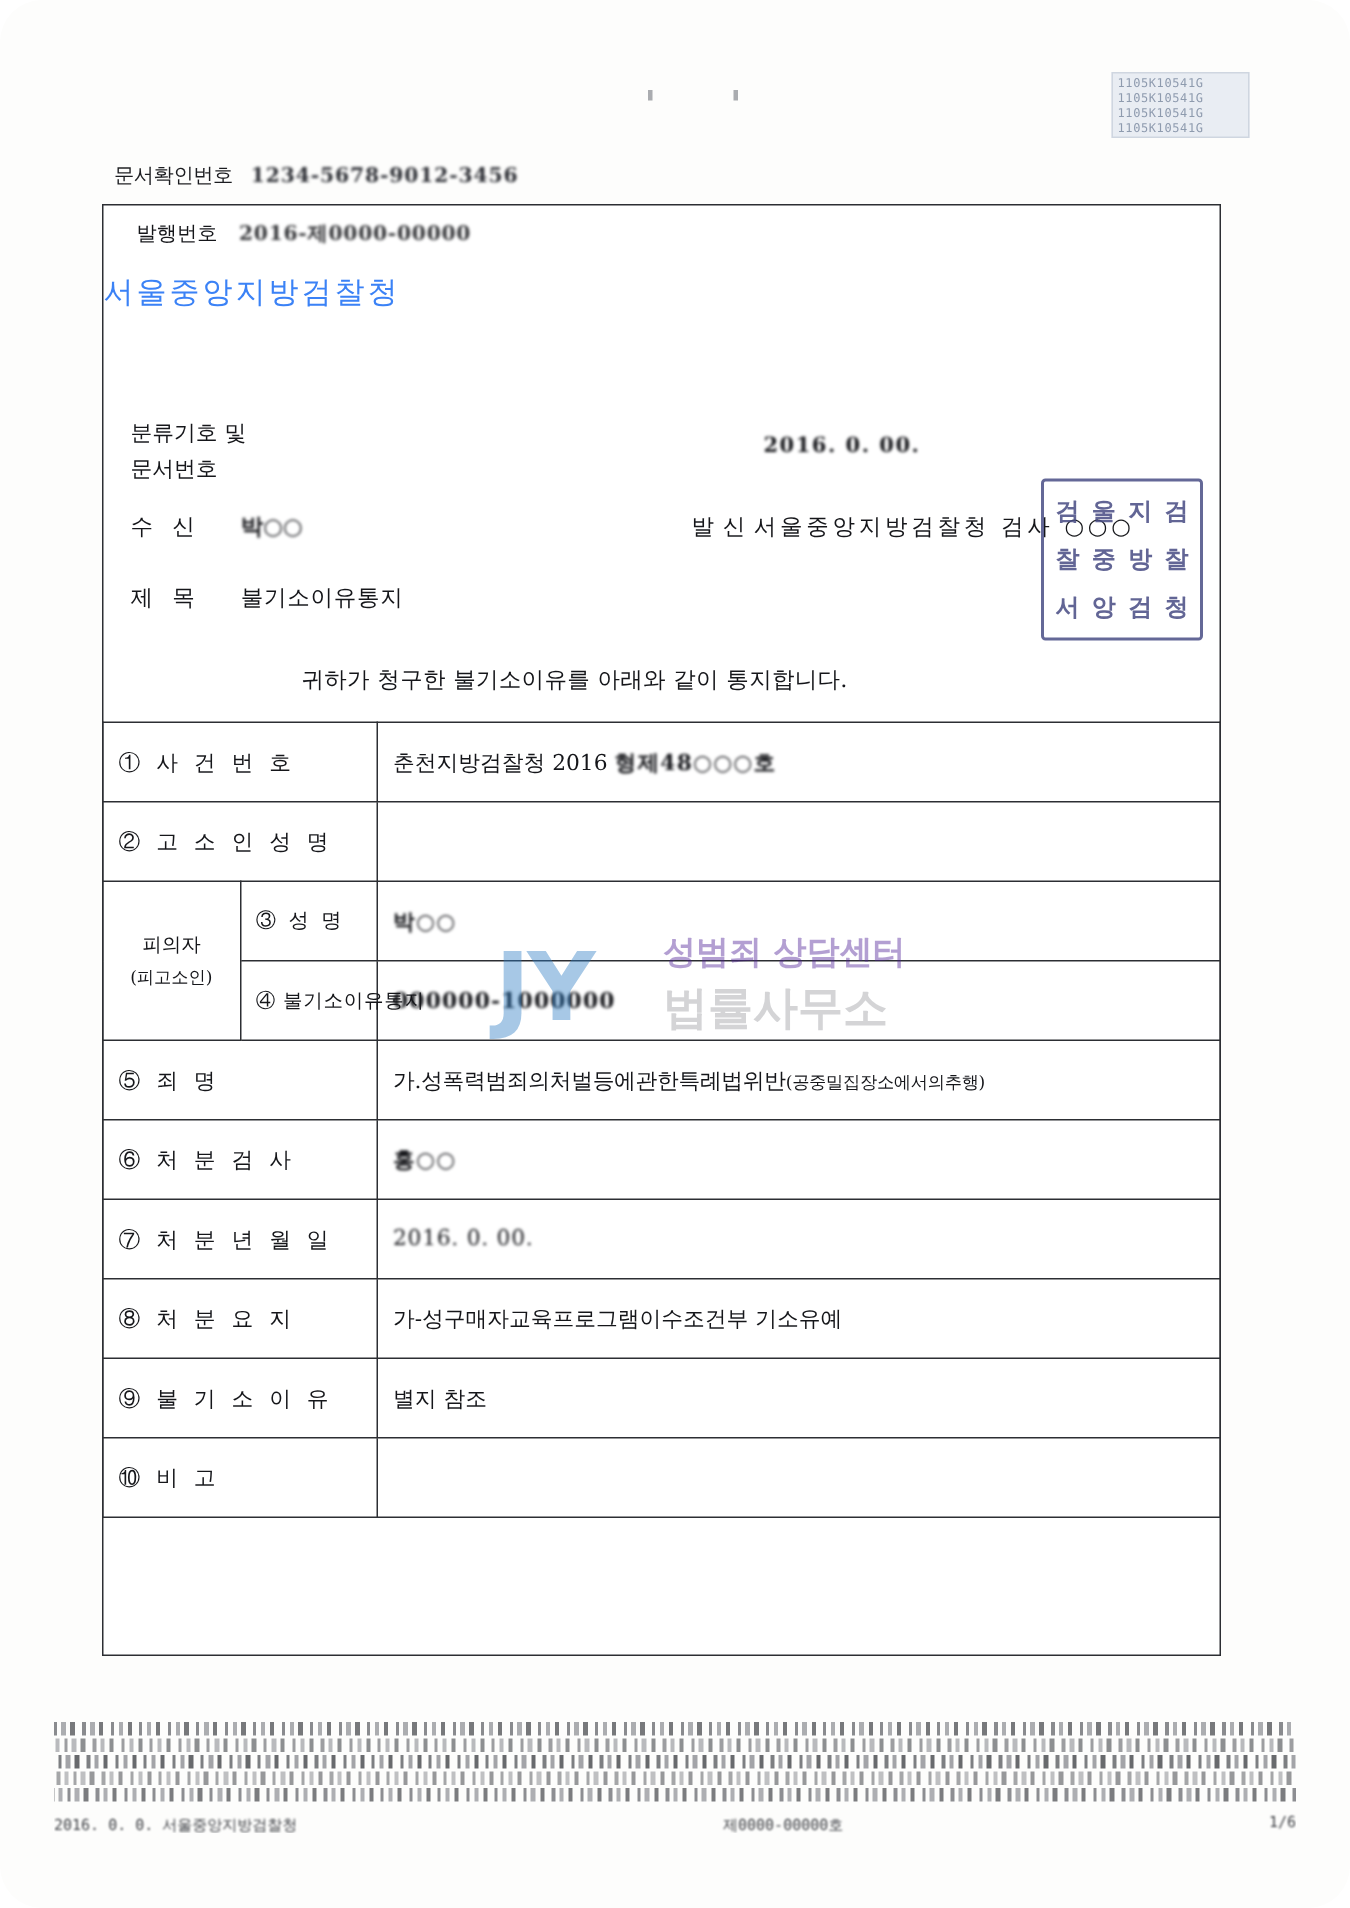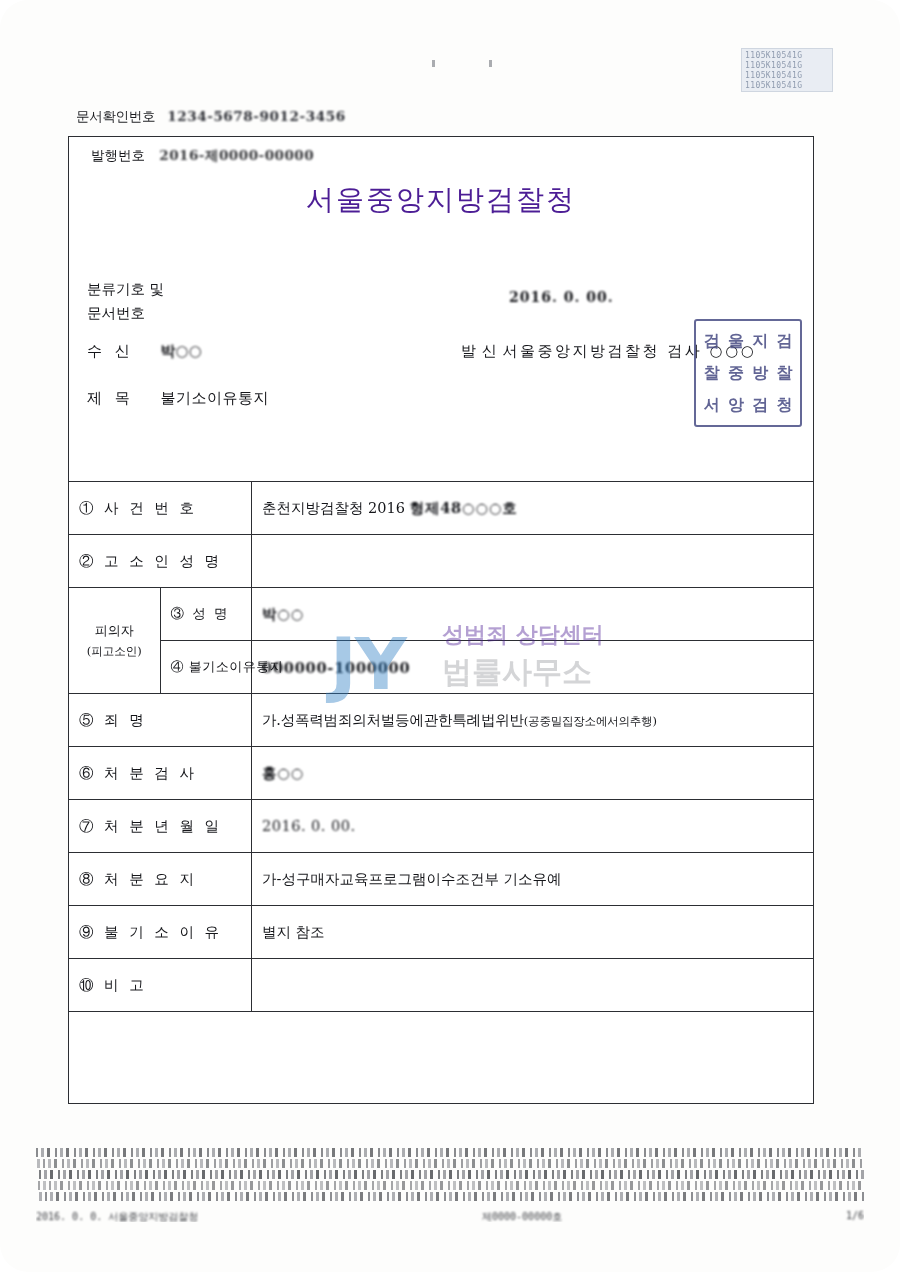--- a/index.html
+++ b/index.html
@@ -109,24 +109,24 @@
     font-weight: bold;
     letter-spacing: .5px;
     color: #343538;
   }
 
   .org-title {
     position: absolute;
     left: 0;
     right: 0;
     top: 44px;
-    text-align: center;
-    font-size: 28px;
+    text-align: left;
+    font-size: 20px;
     letter-spacing: 2px;
-    color: #4c1d95;
+    color: #3b82f6;
   }
 
   .phone {
     position: absolute;
     left: 0;
     right: 0;
     top: 99px;
     text-align: center;
     font-size: 14.5px;
     letter-spacing: .4px;
@@ -278,21 +278,21 @@
     left: 330px;
     top: 612px;
     pointer-events: none;
     opacity: .42;
     font-family: "DejaVu Sans", "Liberation Sans", sans-serif;
   }
   .wm .jy {
     position: absolute;
     left: 0;
     top: 10px;
-    font-size: 72px;
+    font-size: 63px;
     font-weight: bold;
     color: #2f7ec4;
     letter-spacing: -2px;
   }
   .wm .l1 {
     position: absolute;
     left: 112px;
     top: 8px;
     font-size: 22px;
     font-weight: bold;
@@ -398,20 +398,21 @@
     <div class="row-send">
       <span>발 신</span>
       <span class="sender">서울중앙지방검찰청 검사 ○○○</span>
     </div>
 
     <div class="row-subject">
       <span>제     목</span>
       <span class="val">불기소이유통지</span>
     </div>
 
+    <div class="notice-line">귀하가 청구한 불기소이유를 아래와 같이 통지합니다.</div>
 
     <div class="seal">
       <div class="col">
         <span>검</span>
         <span>찰</span>
         <span>서</span>
       </div>
       <div class="col">
         <span>울</span>
         <span>중</span>

